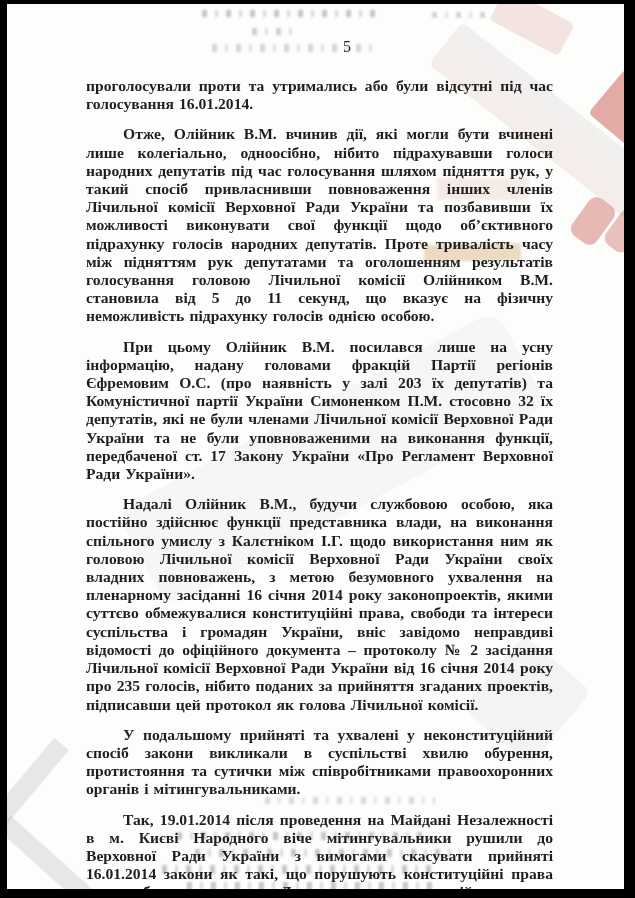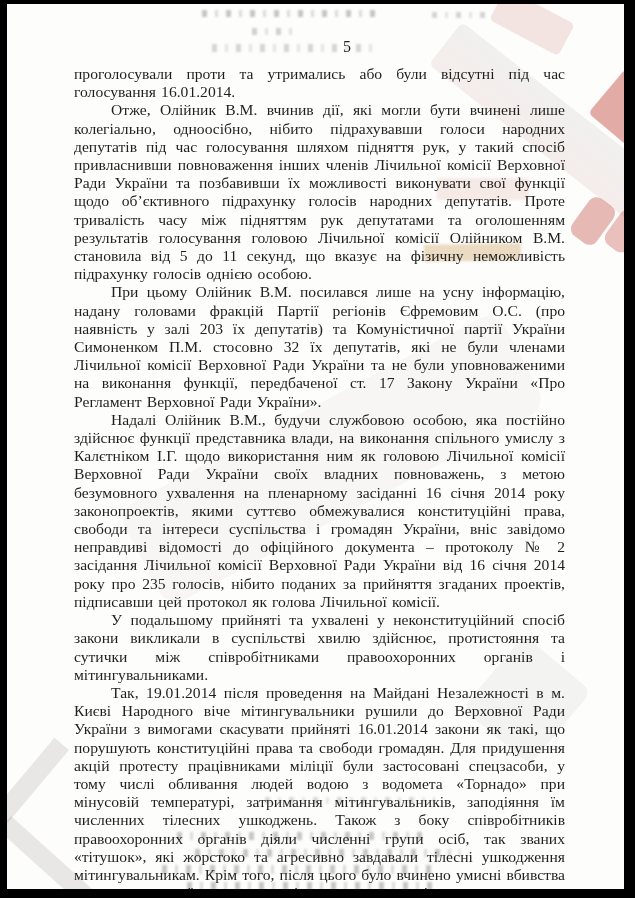--- a/index.html
+++ b/index.html
@@ -20,21 +20,21 @@
     font-size:16px;color:var(--ink,#1f1f1f);
     letter-spacing:1px;
   }
   .body-text{
     position:absolute;left:67px;top:61px;width:491px;
     font-size:15.6px;line-height:18.2px;
     color:var(--ink,#1f1f1f);
     text-align:justify;
     word-spacing:1.2px;
   }
-  .para{margin:0;text-indent:37px;}
+  .para{margin:12px;text-indent:37px;font-weight:bold;}
   .para.no-indent{text-indent:0;}
 
   
   .wm{position:absolute;pointer-events:none;}
   .wm-band-topright{
     left:455px;top:18px;width:280px;height:54px;
     transform:rotate(38deg);transform-origin:left top;
     background:linear-gradient(180deg, rgba(0,0,0,0.05), rgba(190,120,110,0.12));
     border-radius:6px;
   }
@@ -142,18 +142,18 @@
     <div class="bleed bb3"></div>
     <div class="bleed bb4"></div>
 
     <div class="page-number">5</div>
 
     <div class="body-text">
       <p class="para no-indent">проголосували проти та утримались або були відсутні під час голосування 16.01.2014.</p>
       <p class="para">Отже, Олійник В.М. вчинив дії, які могли бути вчинені лише колегіально, одноосібно, нібито підрахувавши голоси народних депутатів під час голосування шляхом підняття рук, у такий спосіб привласнивши повноваження інших членів Лічильної комісії Верховної Ради України та позбавивши їх можливості виконувати свої функції щодо об’єктивного підрахунку голосів народних депутатів. Проте тривалість часу між підняттям рук депутатами та оголошенням результатів голосування головою Лічильної комісії Олійником В.М. становила від 5 до 11 секунд, що вказує на фізичну неможливість підрахунку голосів однією особою.</p>
       <p class="para">При цьому Олійник В.М. посилався лише на усну інформацію, надану головами фракцій Партії регіонів  Єфремовим О.С. (про наявність у залі 203 їх депутатів) та Комуністичної партії України Симоненком П.М. стосовно 32 їх депутатів, які не були членами Лічильної комісії Верховної Ради України та не були уповноваженими на виконання функції, передбаченої ст. 17 Закону України «Про Регламент Верховної Ради України».</p>
       <p class="para">Надалі Олійник В.М., будучи службовою особою, яка постійно здійснює функції представника влади, на виконання спільного умислу з Калєтніком І.Г. щодо використання ним як головою Лічильної комісії Верховної Ради України своїх владних повноважень, з метою безумовного ухвалення на пленарному засіданні 16 січня 2014 року законопроектів, якими суттєво обмежувалися конституційні права, свободи та інтереси суспільства і громадян України, вніс завідомо неправдиві відомості до офіційного документа – протоколу № 2 засідання Лічильної комісії Верховної Ради України від 16 січня 2014 року про 235 голосів, нібито поданих за прийняття згаданих проектів, підписавши цей протокол як голова Лічильної комісії.</p>
-      <p class="para">У подальшому прийняті та ухвалені у неконституційний спосіб закони викликали в суспільстві хвилю здійснює, протистояння та сутички між співробітниками правоохоронних органів і мітингувальниками.</p>
+      <p class="para">У подальшому прийняті та ухвалені у неконституційний спосіб закони викликали в суспільстві хвилю обурення, протистояння та сутички між співробітниками правоохоронних органів і мітингувальниками.</p>
       <p class="para">Так, 19.01.2014 після проведення на Майдані Незалежності в м. Києві Народного віче мітингувальники рушили до Верховної Ради України з вимогами скасувати прийняті 16.01.2014 закони як такі, що порушують конституційні права та свободи громадян. Для придушення акцій протесту працівниками міліції були застосовані спецзасоби, у тому числі обливання людей водою з водомета «Торнадо» при мінусовій температурі, затримання мітингувальників, заподіяння їм численних тілесних ушкоджень. Також з боку співробітників правоохоронних органів діяли численні групи осіб, так званих «тітушок», які жорстоко та агресивно завдавали тілесні ушкодження мітингувальникам. Крім того, після цього було вчинено умисні вбивства громадян через їх намагання відстояти свою політичну точку зору з приводу ухвалення законів від 16 січня 2014 року, які обмежували їхні конституційні права і свободи.</p>
     </div>
 
   </div>
 </div>
 
 </body></html>

